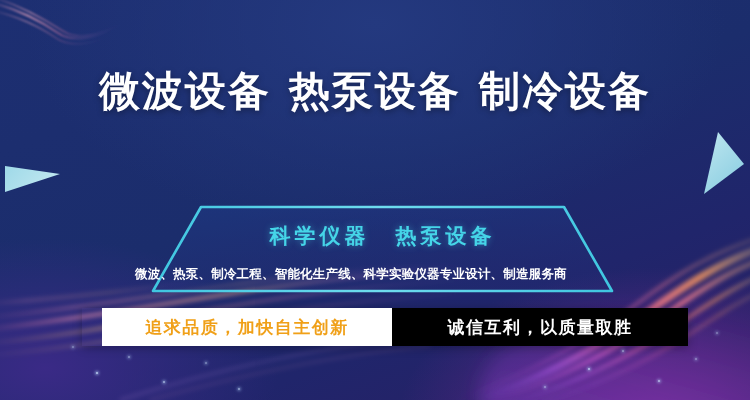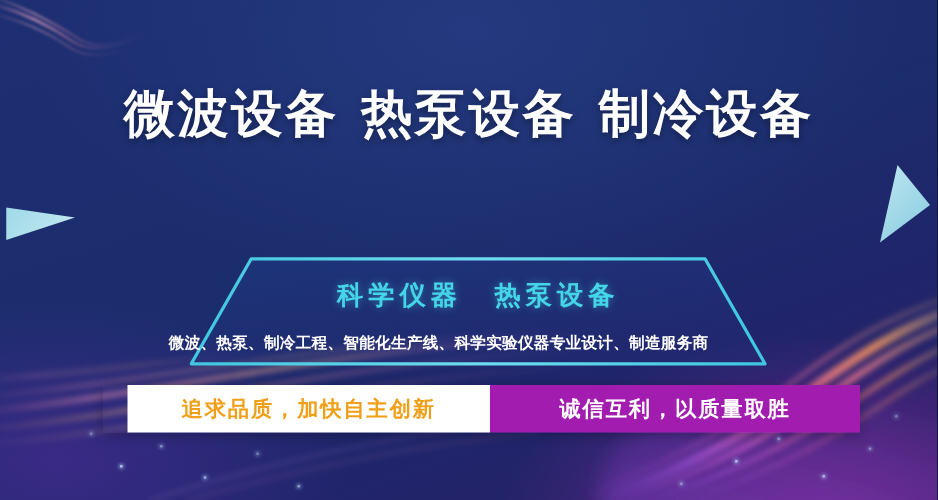--- a/index.html
+++ b/index.html
@@ -114,21 +114,21 @@
     letter-spacing: 1.5px;
     white-space: nowrap;
   }
   .bar-white {
     width: 290px;
     background: #ffffff;
     color: #f0a018;
   }
   .bar-orange {
     width: 296px;
-    background: #a21caf;
+    background: #000000;
     color: #ffffff;
   }
 </style>
 </head>
 <body>
 
 <div id="banner">
 
   <div class="bg-base"></div>
 

